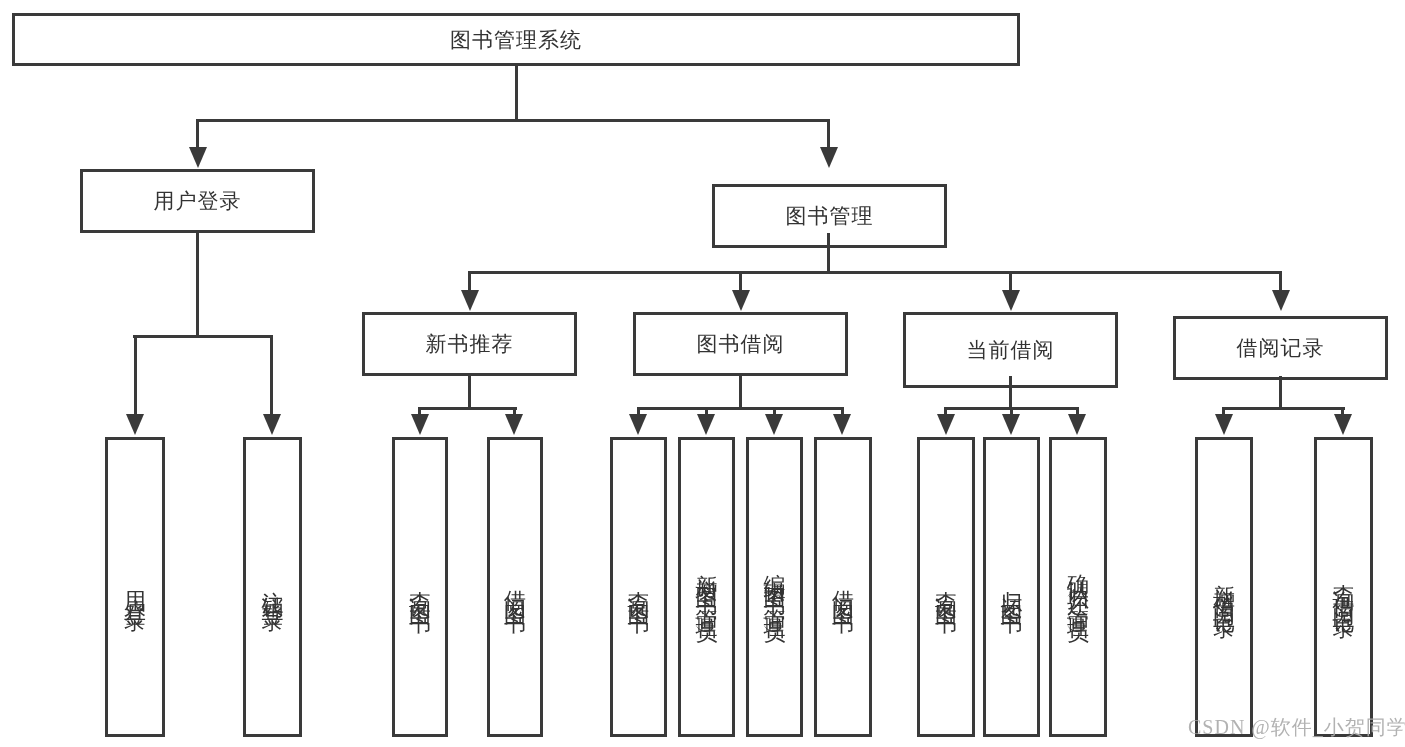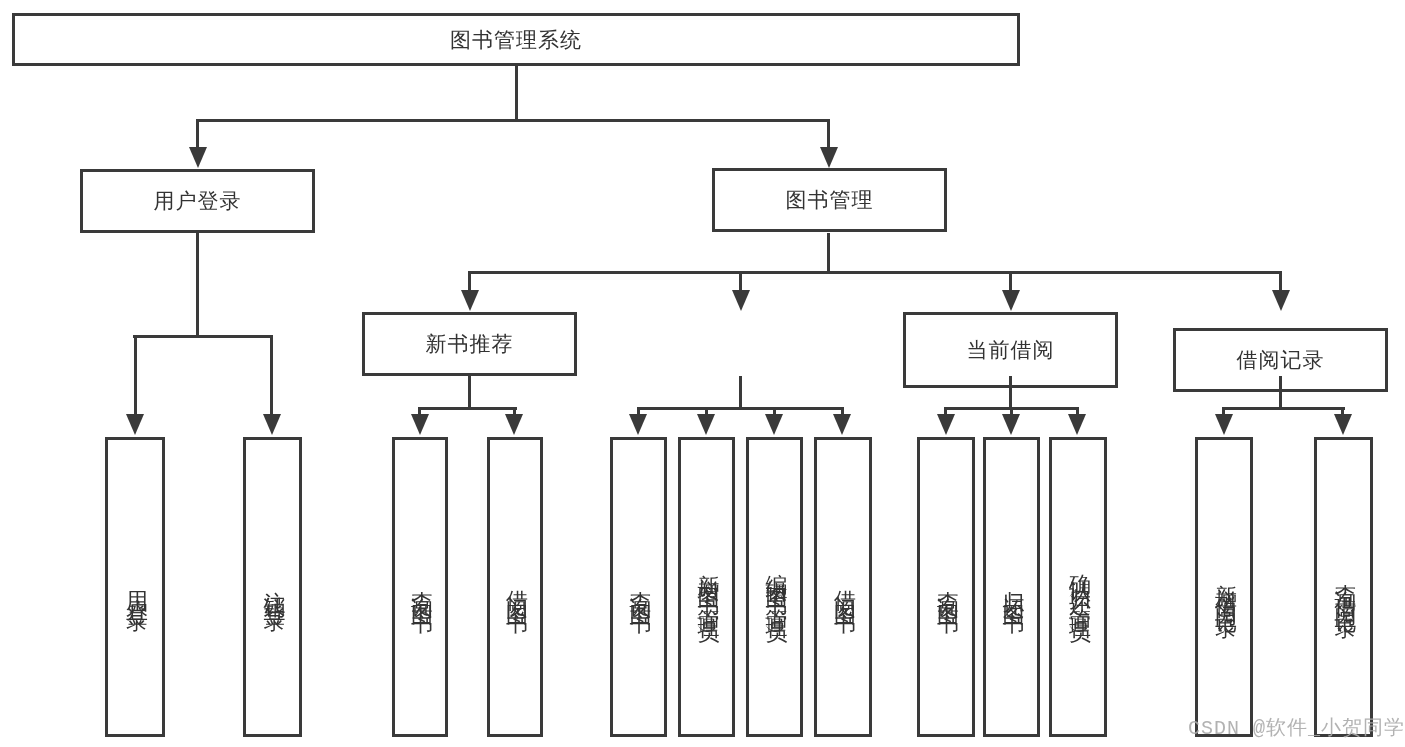--- a/index.html
+++ b/index.html
@@ -5,21 +5,21 @@
   :root{
     --line:#3a3a3a;
     --text:#333333;
   }
   html,body{margin:0;padding:0;background:#ffffff;}
   #canvas{
     position:relative;
     width:1405px;height:747px;
     background:#ffffff;
     overflow:hidden;
-    font-family:Liberation Mono, monospace;
+    font-family:Liberation Serif, serif;
     border-radius:28px;
   }
   .box{
     position:absolute;
     box-sizing:border-box;
     background:#ffffff;
     border:3px solid var(--line);
     display:flex;align-items:center;justify-content:center;
   }
   .hlabel{
@@ -56,21 +56,21 @@
   <div class="line" style="left:515px;top:66px;width:3px;height:54px;"></div>
   <div class="line" style="left:196px;top:119px;width:634px;height:3px;"></div>
   <div class="line" style="left:196px;top:119px;width:3px;height:30px;"></div>
   <div class="arrow" style="left:189px;top:147px;"></div>
   <div class="line" style="left:827px;top:119px;width:3px;height:30px;"></div>
   <div class="arrow" style="left:820px;top:147px;"></div>
 
   <div class="box" style="left:80px;top:169px;width:235px;height:64px;">
     <span class="hlabel">用户登录</span>
   </div>
-  <div class="box" style="left:712px;top:168px;width:235px;height:64px;">
+  <div class="box" style="left:712px;top:184px;width:235px;height:64px;">
     <span class="hlabel">图书管理</span>
   </div>
 
   <div class="line" style="left:196px;top:233px;width:3px;height:104px;"></div>
   <div class="line" style="left:133px;top:335px;width:140px;height:3px;"></div>
   <div class="line" style="left:134px;top:335px;width:3px;height:81px;"></div>
   <div class="arrow" style="left:126px;top:414px;"></div>
   <div class="line" style="left:270px;top:335px;width:3px;height:81px;"></div>
   <div class="arrow" style="left:263px;top:414px;"></div>
 
@@ -81,24 +81,27 @@
   <div class="line" style="left:739px;top:271px;width:3px;height:20px;"></div>
   <div class="arrow" style="left:732px;top:290px;"></div>
   <div class="line" style="left:1009px;top:271px;width:3px;height:20px;"></div>
   <div class="arrow" style="left:1002px;top:290px;"></div>
   <div class="line" style="left:1279px;top:271px;width:3px;height:20px;"></div>
   <div class="arrow" style="left:1272px;top:290px;"></div>
 
   <div class="box" style="left:362px;top:312px;width:215px;height:64px;justify-content:center;">
     <span class="hlabel">新书推荐</span>
   </div>
+  <div class="box" style="left:633px;top:312px;width:215px;height:64px;">
+    <span class="hlabel">图书借阅</span>
+  </div>
   <div class="box" style="left:903px;top:312px;width:215px;height:76px;">
     <span class="hlabel">当前借阅</span>
   </div>
-  <div class="box" style="left:1173px;top:328px;width:215px;height:64px;justify-content:center;">
+  <div class="box" style="left:1173px;top:316px;width:215px;height:64px;justify-content:center;">
     <span class="hlabel">借阅记录</span>
   </div>
 
   <div class="line" style="left:468px;top:376px;width:3px;height:34px;"></div>
   <div class="line" style="left:419px;top:407px;width:98px;height:3px;"></div>
   <div class="line" style="left:418px;top:407px;width:3px;height:9px;"></div>
   <div class="arrow" style="left:411px;top:414px;"></div>
   <div class="line" style="left:513px;top:407px;width:3px;height:9px;"></div>
   <div class="arrow" style="left:505px;top:414px;"></div>
 

